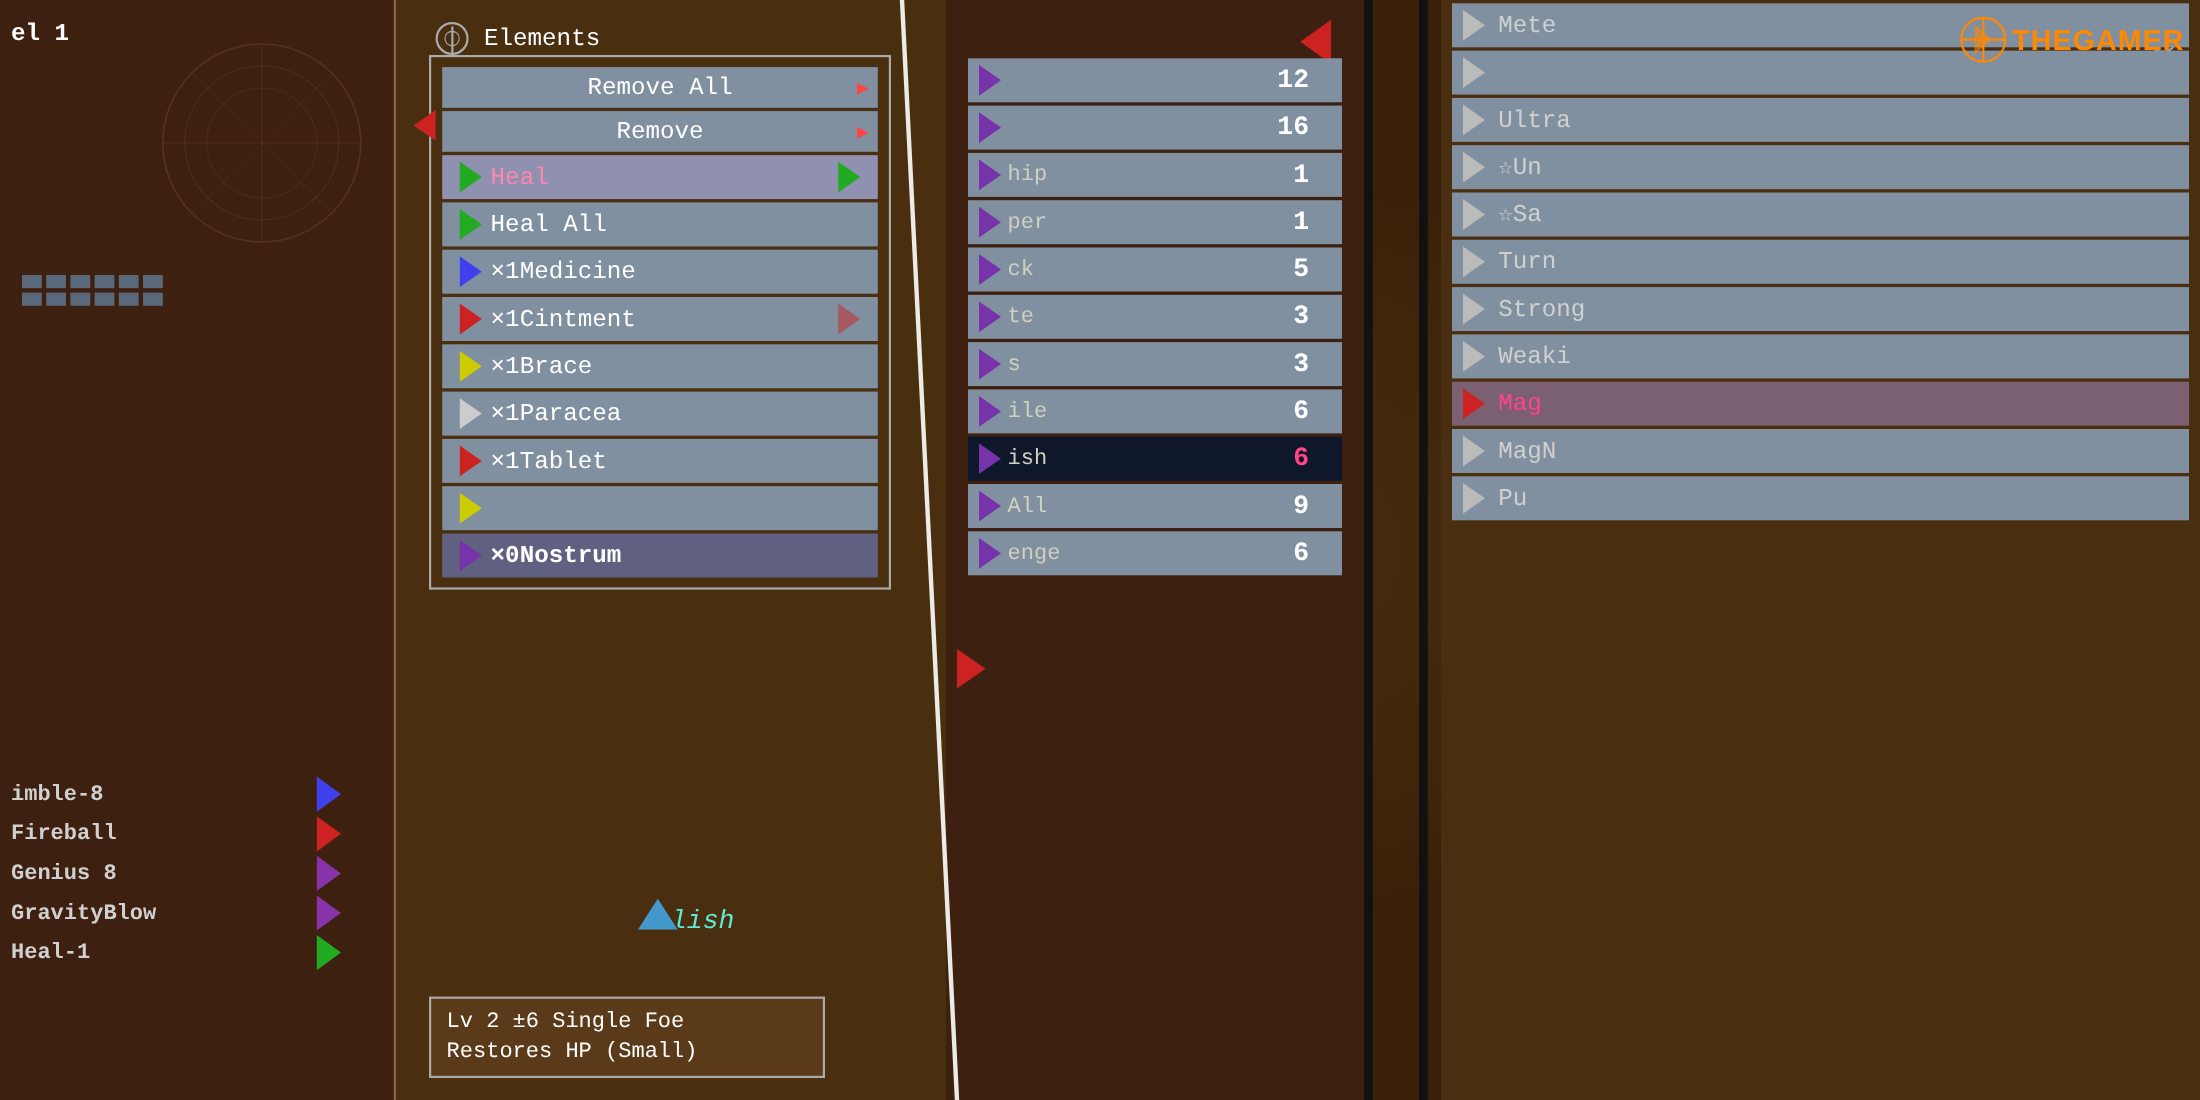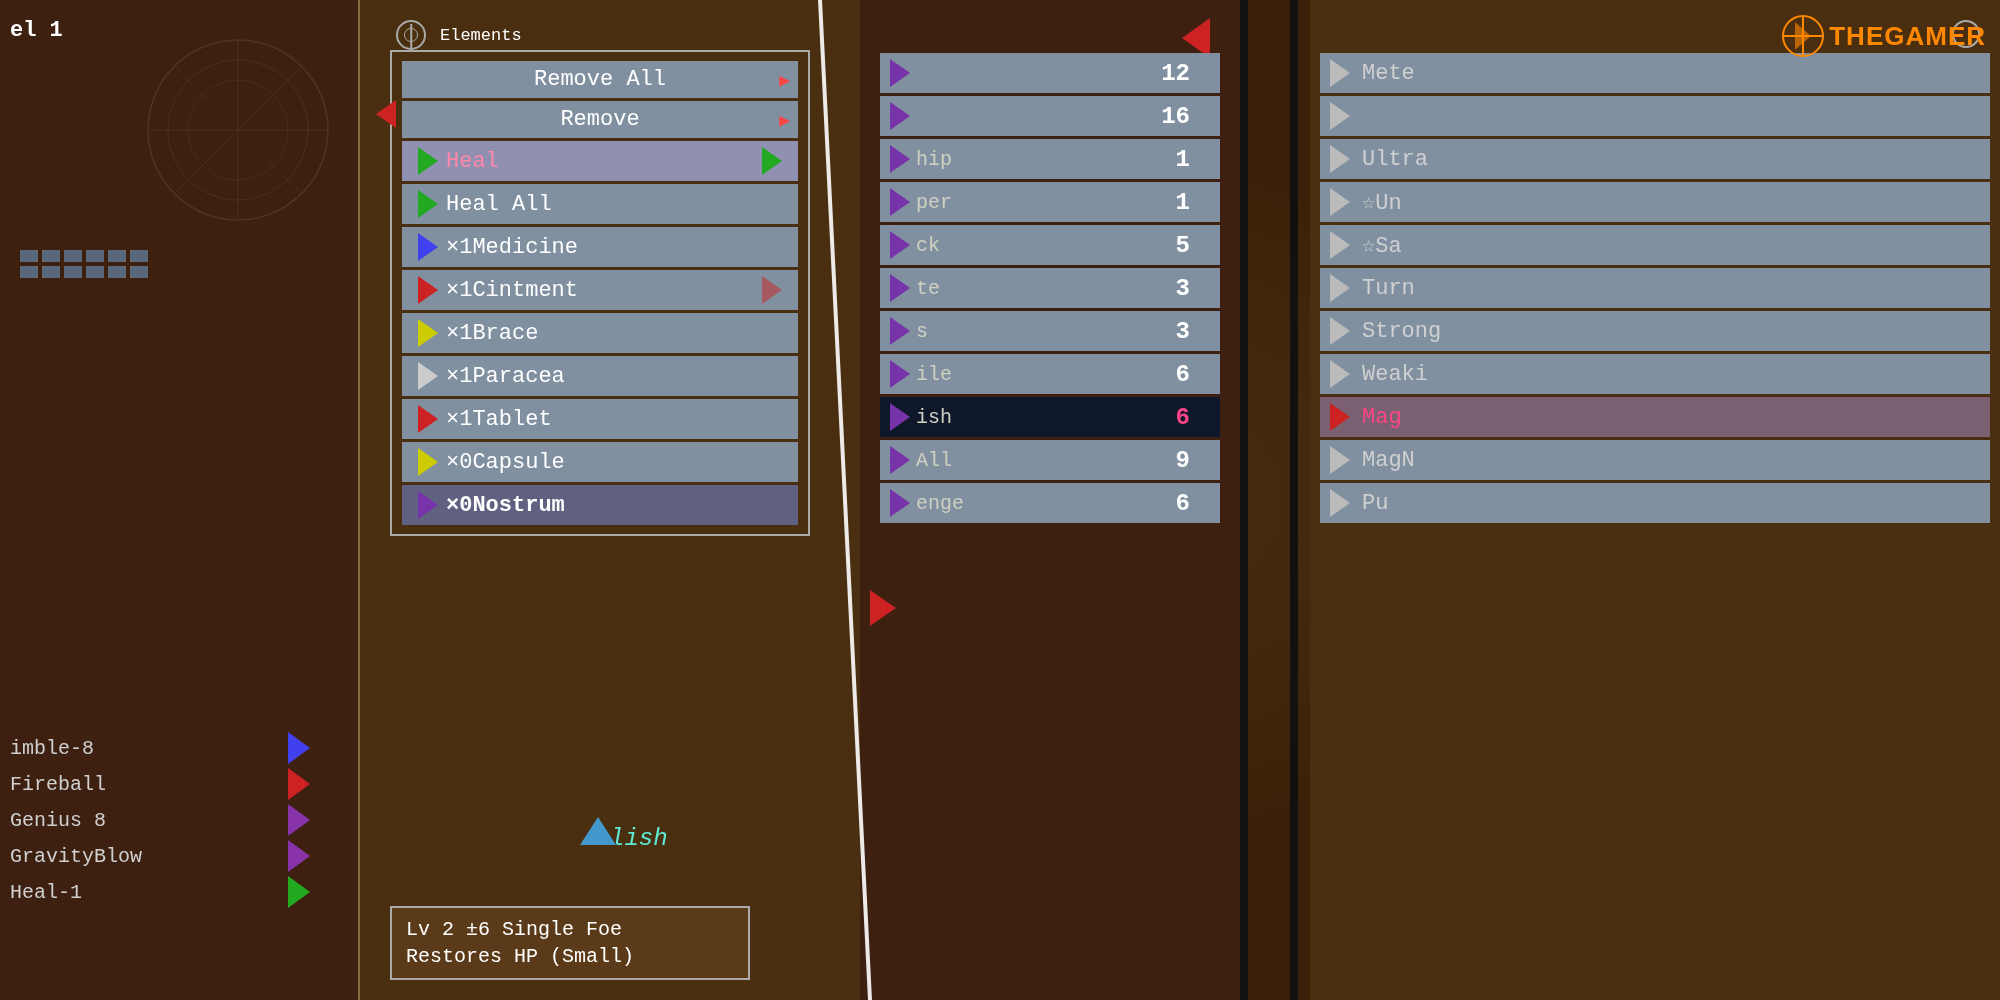--- a/index.html
+++ b/index.html
@@ -47,23 +47,24 @@
       top: 30px;
       right: 20px;
       width: 200px;
       height: 200px;
       opacity: 0.3;
     }
 
     
     .left-spells {
       position: absolute;
-      bottom: 88px;
+      bottom: 114px;
       left: 10px;
       width: 300px;
+      font-weight: bold;
     }
 
     .spell-row {
       display: flex;
       align-items: center;
       margin-bottom: 4px;
       gap: 6px;
     }
 
     .spell-name {
@@ -398,21 +399,21 @@
 
 <div class="center-panel">
 
   <div style="position:absolute; top:20px; left:30px; width:420px;">
 
     <div style="display:flex; align-items:center; gap:8px; margin-bottom:0px; padding-left:6px;">
       <div style="width:30px;height:30px;border:2px solid #aaa;border-radius:50%;position:relative;flex-shrink:0;">
         <div style="position:absolute;top:50%;left:50%;transform:translate(-50%,-50%);width:14px;height:14px;border:1.5px solid #aaa;border-radius:50%;"></div>
         <div style="position:absolute;top:2px;left:50%;transform:translateX(-50%);width:1.5px;height:26px;background:#aaa;"></div>
       </div>
-      <span style="color:#ffffff;font-size:17px;background:#4a2e10;padding:0 6px;">Elements</span>
+      <span style="color:#ffffff;font-size:22px;background:#4a2e10;padding:0 6px;">Elements</span>
     </div>
 
     <div style="position:absolute;left:-14px;top:80px;width:0;height:0;border-top:14px solid transparent;border-bottom:14px solid transparent;border-right:20px solid #cc2222;"></div>
 
     <div style="border:2px solid #aaaaaa;padding:6px;">
 
       <div class="menu-item" style="justify-content:center;">
         <span>Remove All</span>
         <span class="menu-item-arrow">▶</span>
       </div>
@@ -454,21 +455,20 @@
         <span style="flex:1;">×1Paracea</span>
       </div>
 
       <div class="menu-item">
         <div style="width:0;height:0;border-top:14px solid transparent;border-bottom:14px solid transparent;border-left:20px solid #cc2222;margin-right:8px;flex-shrink:0;"></div>
         <span style="flex:1;">×1Tablet</span>
       </div>
 
       <div class="menu-item">
         <div style="width:0;height:0;border-top:14px solid transparent;border-bottom:14px solid transparent;border-left:20px solid #cccc00;margin-right:8px;flex-shrink:0;"></div>
-        <span style="flex:1;">×0Capsule</span>
       </div>
 
       <div class="menu-item" style="background:#606080;">
         <div style="width:0;height:0;border-top:14px solid transparent;border-bottom:14px solid transparent;border-left:20px solid #7733aa;margin-right:8px;flex-shrink:0;"></div>
         <span style="flex:1;font-weight:bold;">×0Nostrum</span>
       </div>
 
     </div>
   </div>
 
@@ -559,21 +559,21 @@
   <div class="red-pointer-mid"></div>
 
 </div>
 
 <div class="divider-v"></div>
 <div class="divider-v2"></div>
 
 <div class="right-spell-list">
   <div style="position:absolute;top:20px;right:20px;width:28px;height:28px;border:2px solid #aaa;border-radius:50%;position:absolute;"></div>
 
-  <div style="padding-top: 50px;">
+  <div style="">
 
     <div class="right-spell-row">
       <div style="width:0;height:0;border-top:14px solid transparent;border-bottom:14px solid transparent;border-left:20px solid #bbbbbb;margin-right:6px;flex-shrink:0;"></div>
       <span class="right-spell-name">Mete</span>
     </div>
 
     <div class="right-spell-row">
       <div style="width:0;height:0;border-top:14px solid transparent;border-bottom:14px solid transparent;border-left:20px solid #bbbbbb;margin-right:6px;flex-shrink:0;"></div>
     </div>
 

